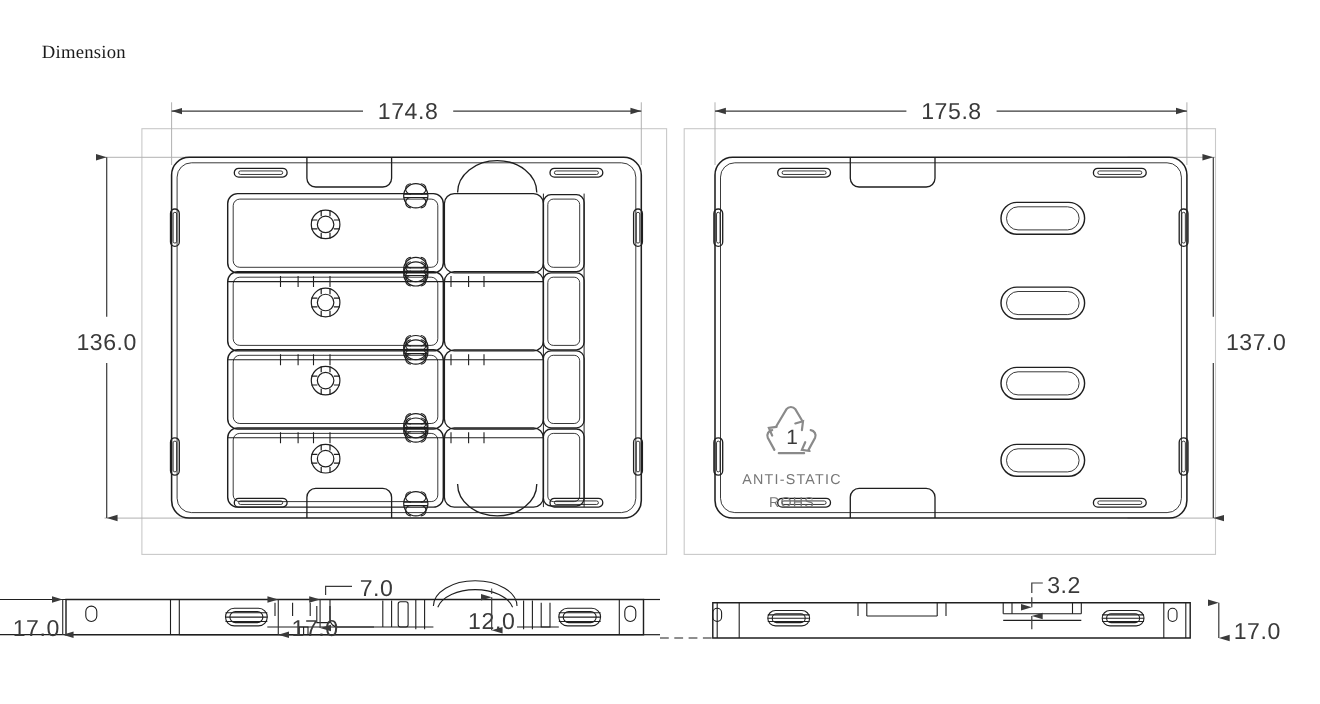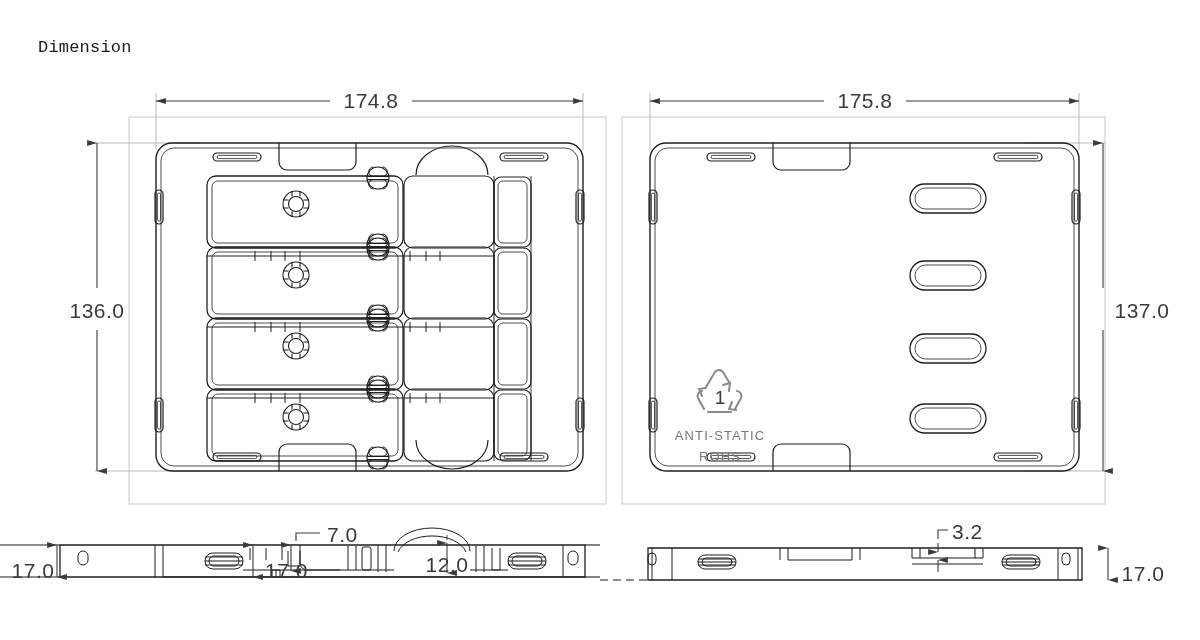--- a/index.html
+++ b/index.html
@@ -8,21 +8,21 @@
     background:#ffffff;
     font-family:"Liberation Sans", sans-serif;
     overflow:hidden;
     position:relative;
   }
   #page-title{
     position:absolute;
     left:38px; top:38px;
     font-size:17px;
     color:#1b1b1b;
-    font-family:Liberation Mono, monospace;
+    font-family:Liberation Serif, serif;
     letter-spacing:0.2px;
   }
   #drawing-canvas{
     position:absolute;
     left:0; top:0;
     width:1200px; height:640px;
   }
   .dim-text{
     font-family:"Liberation Sans", sans-serif;
     font-size:21px;

